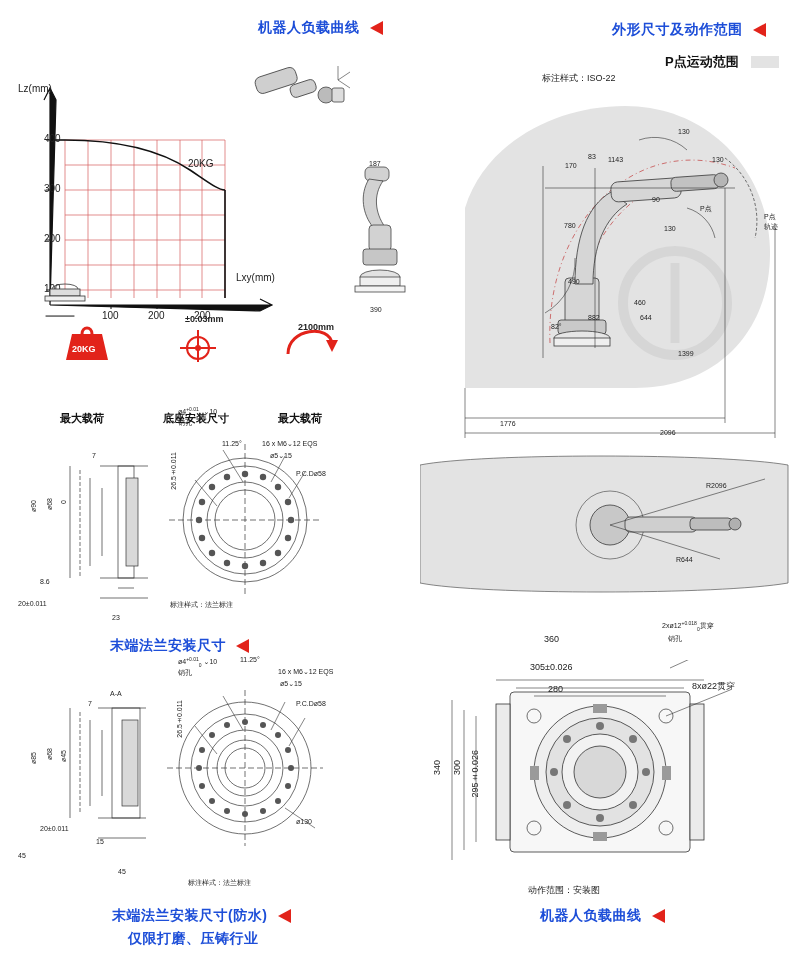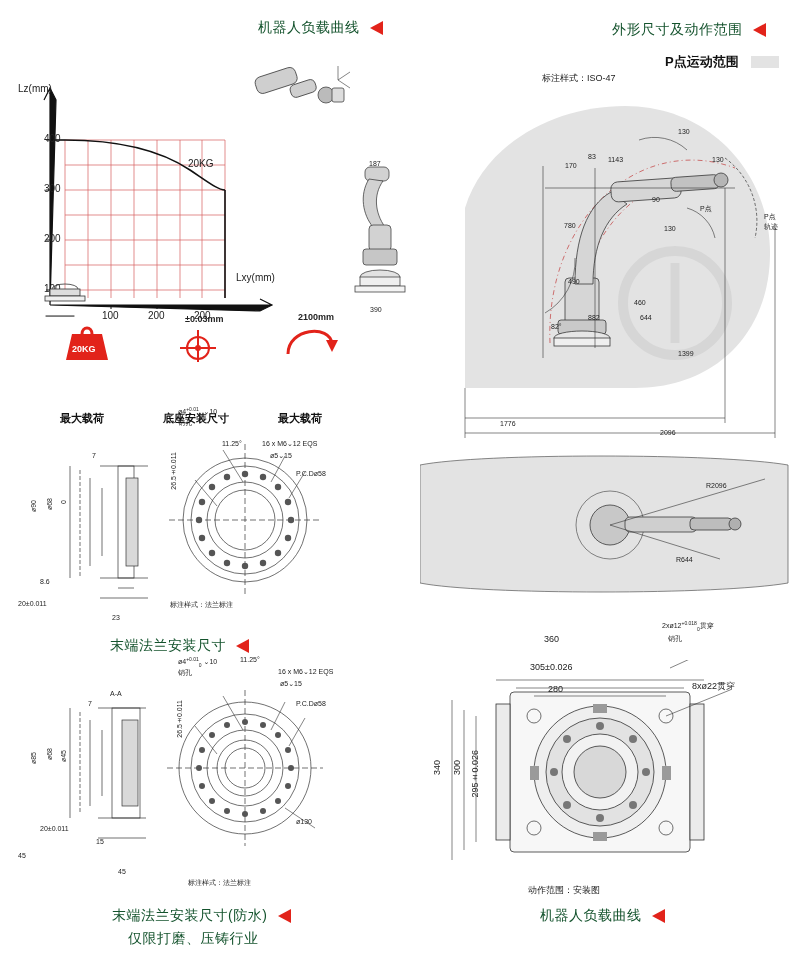--- a/index.html
+++ b/index.html
@@ -8,21 +8,21 @@
   }
   body {
     width: 800px; height: 977px;
     position: relative;
     font-family: "Liberation Sans", sans-serif;
     color: #1a1a1a;
     overflow: hidden;
   }
   .abs { position: absolute; }
   .ttl {
-    font-size: 14px; font-weight: normal; color: #14532d;
+    font-size: 14px; font-weight: bold; color: #1d4ed8;
     letter-spacing: 0.5px; white-space: nowrap;
   }
   .ttl-sm { font-size: 13px; font-weight: bold; color:#111; white-space: nowrap;}
   .arrow-red {
     width: 0; height: 0;
     border-top: 7px solid transparent;
     border-bottom: 7px solid transparent;
     border-right: 13px solid #e2231a;
     display: inline-block;
     vertical-align: middle;
@@ -160,32 +160,32 @@
 </div>
 <div class="abs lbl9 bold" style="left:185px; top:314px;">±0.03mm</div>
 <div class="abs cap-bold" style="left:163px; top:364px;">底座安装尺寸</div>
 
 <div class="abs" style="left:280px; top:318px;">
   <svg width="60" height="42" viewBox="0 0 60 42">
     <path d="M8,36 C8,10 50,6 52,26" fill="none" stroke="#e2231a" stroke-width="3"></path>
     <path d="M52,34 L46,22 L58,22 Z" fill="#e2231a"></path>
   </svg>
 </div>
-<div class="abs lbl9 bold" style="left:298px; top:312px;">2100mm</div>
+<div class="abs lbl9 bold" style="left:298px; top:322px;">2100mm</div>
 <div class="abs cap-bold" style="left:278px; top:364px;">最大载荷</div>
 
 <div class="abs" style="left:612px; top:20px;">
   <span class="ttl">外形尺寸及动作范围</span>
   <span class="arrow-red" style="margin-left:6px;"></span>
 </div>
 <div class="abs" style="left:665px; top:52px;">
   <span class="ttl-sm">P点运动范围</span>
   <span style="display:inline-block;width:28px;height:12px;background:#e3e3e3;margin-left:8px;vertical-align:middle;"></span>
 </div>
-<div class="abs lbl9" style="left:542px; top:72px;">标注样式：ISO-47</div>
+<div class="abs lbl9" style="left:542px; top:72px;">标注样式：ISO-22</div>
 
 <div class="abs" style="left:425px; top:88px;">
   <svg width="370" height="360" viewBox="0 0 370 360">
 
     <path d="M200,18 C285,18 345,85 345,165 C345,245 290,300 210,300 L40,300 L40,120 C60,55 130,18 200,18 Z" fill="#e3e3e3" stroke="none"></path>
 
     <circle cx="250" cy="215" r="52" fill="none" stroke="#d6d6d6" stroke-width="10"></circle>
     <path d="M250,175 L250,255" stroke="#d6d6d6" stroke-width="9" fill="none"></path>
 
     <g fill="none" stroke="#c13b3b" stroke-width="0.7" stroke-dasharray="5 3 1 3">

